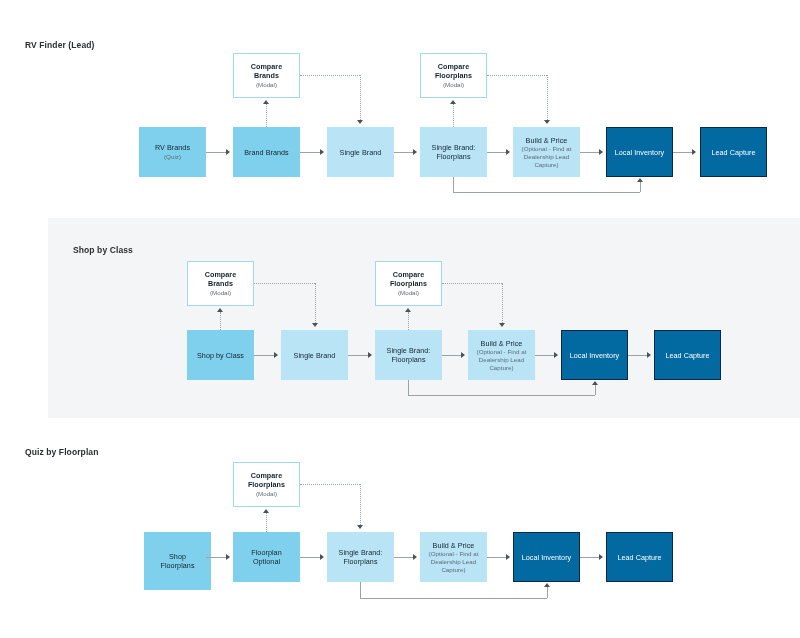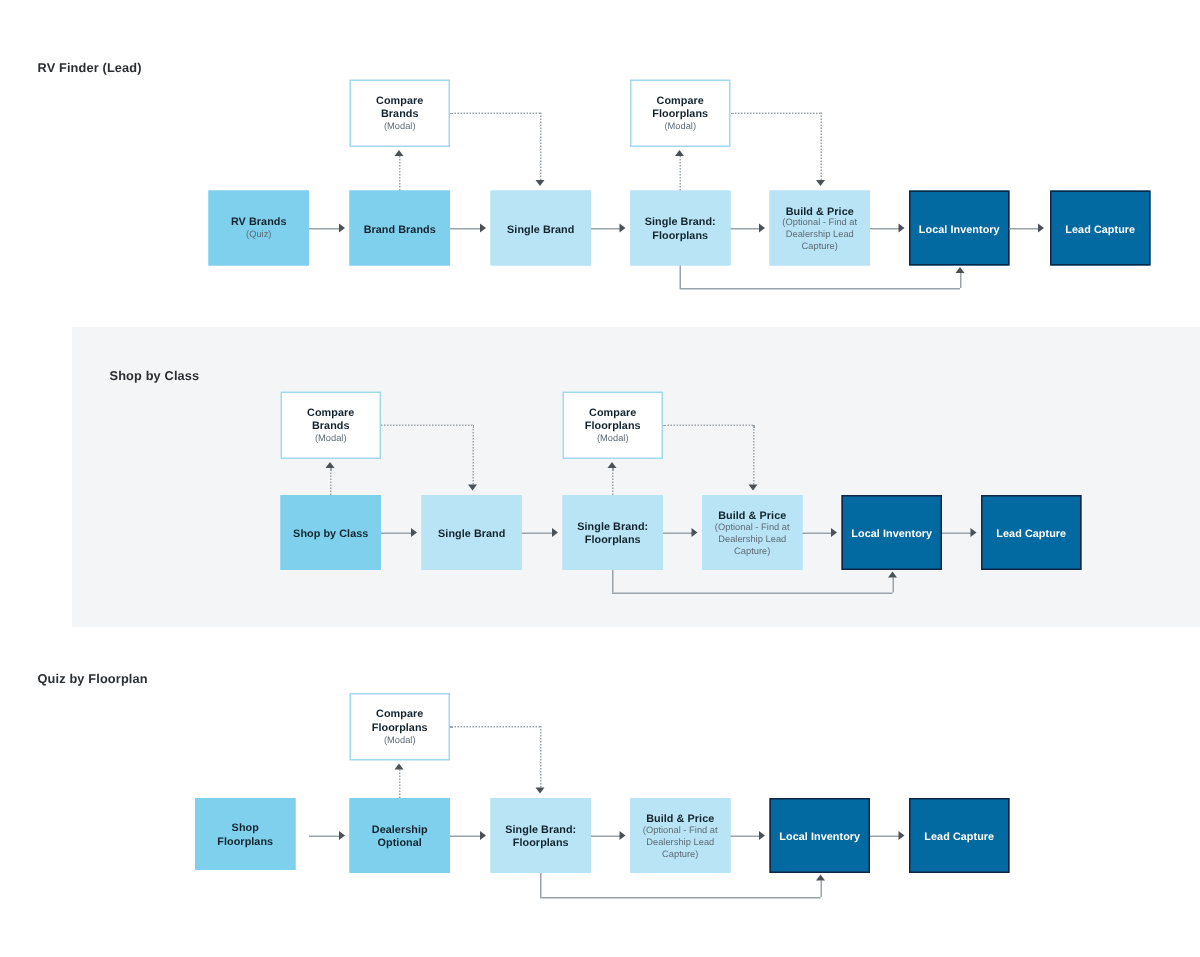--- a/index.html
+++ b/index.html
@@ -28,21 +28,21 @@
     display: flex;
     flex-direction: column;
     align-items: center;
     justify-content: center;
     text-align: center;
     line-height: 1.25;
     padding: 2px 3px;
   }
   .node .title {
     font-size: 7.2px;
-    font-weight: 700;
+    font-weight: 400;
     color: #12232e;
     letter-spacing: 0.05px;
   }
   .node .sub {
     font-size: 6.2px;
     font-weight: 400;
     color: #5d6b76;
     letter-spacing: 0.02px;
     margin-top: 0.5px;
   }
@@ -257,27 +257,27 @@
   <div class="section" style="top:418px;height:220px;">
 
     <div class="section-title" style="left:25px;top:29px;">Quiz by Floorplan</div>
 
     <div class="node n-modal" style="left:233px;top:44px;width:67px;height:45px;">
       <span class="title">Compare</span>
       <span class="title">Floorplans</span>
       <span class="sub">(Modal)</span>
     </div>
 
-    <div class="node n-mid" style="left:130px;top:114px;width:67px;height:48px;">
+    <div class="node n-mid" style="left:144px;top:114px;width:67px;height:58px;">
       <span class="title">Shop</span>
       <span class="title">Floorplans</span>
     </div>
 
     <div class="node n-mid" style="left:233px;top:114px;width:67px;height:50px;">
-      <span class="title">Dealership</span>
+      <span class="title">Floorplan</span>
       <span class="title">Optional</span>
     </div>
 
     <div class="node n-light" style="left:327px;top:114px;width:67px;height:50px;">
       <span class="title">Single Brand:</span>
       <span class="title">Floorplans</span>
     </div>
 
     <div class="node n-light" style="left:420px;top:114px;width:67px;height:50px;">
       <span class="title">Build &amp; Price</span>

